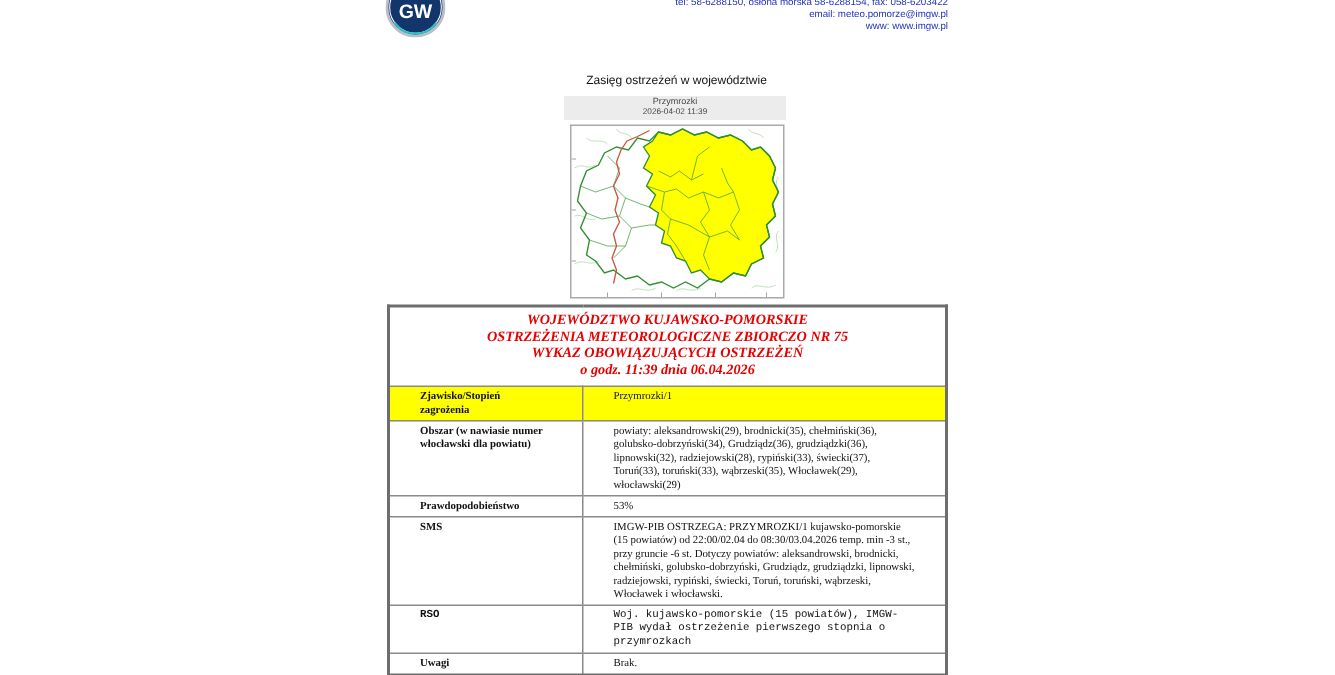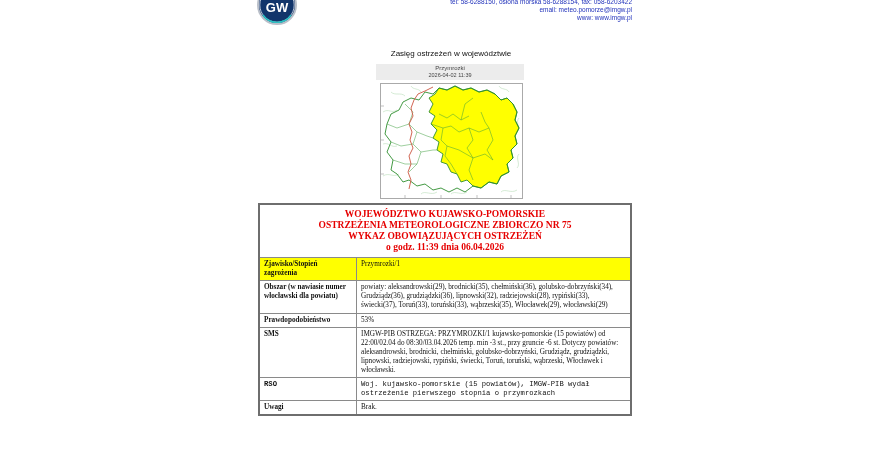--- a/index.html
+++ b/index.html
@@ -32,26 +32,26 @@
     position:absolute;left:380px;top:83px;width:141px;height:114px;
     border:1px solid #aaaaaa;background:#ffffff;
   }
   
   .doc-table{
     position:absolute;left:258px;top:203px;width:374px;
     border-collapse:collapse;background:#fff;
     font-size:7.2px;line-height:1.25;color:#111;
   }
   .doc-table td{
-    border:1px solid #8a8a8a;vertical-align:top;padding:2px 4px;
+    border:1px solid #8a8a8a;vertical-align:top;padding:2px 20px;
   }
   .doc-table{border:2px solid #6e6e6e;}
   .doc-table .title-cell{
     text-align:center;font-weight:bold;color:#e60000;
-    font-size:9.5px;line-height:11px;padding:4px 16px;height:40px;
+    font-size:9.5px;line-height:11px;padding:4px 16px;height:40px;font-style:italic;
   }
   .doc-table .lbl{width:88px;font-weight:bold;}
   .doc-table .hl{background:#ffff00;}
   .r-zjawisko{height:11px;}
   .r-obszar{height:33px;}
   .r-waznosc{height:13px;}
   .r-prawd{height:11px;}
   .r-przebieg{height:23px;}
   .r-sms{height:44px;}
   .r-rso{height:20px;font-family:Liberation Mono, monospace;}

